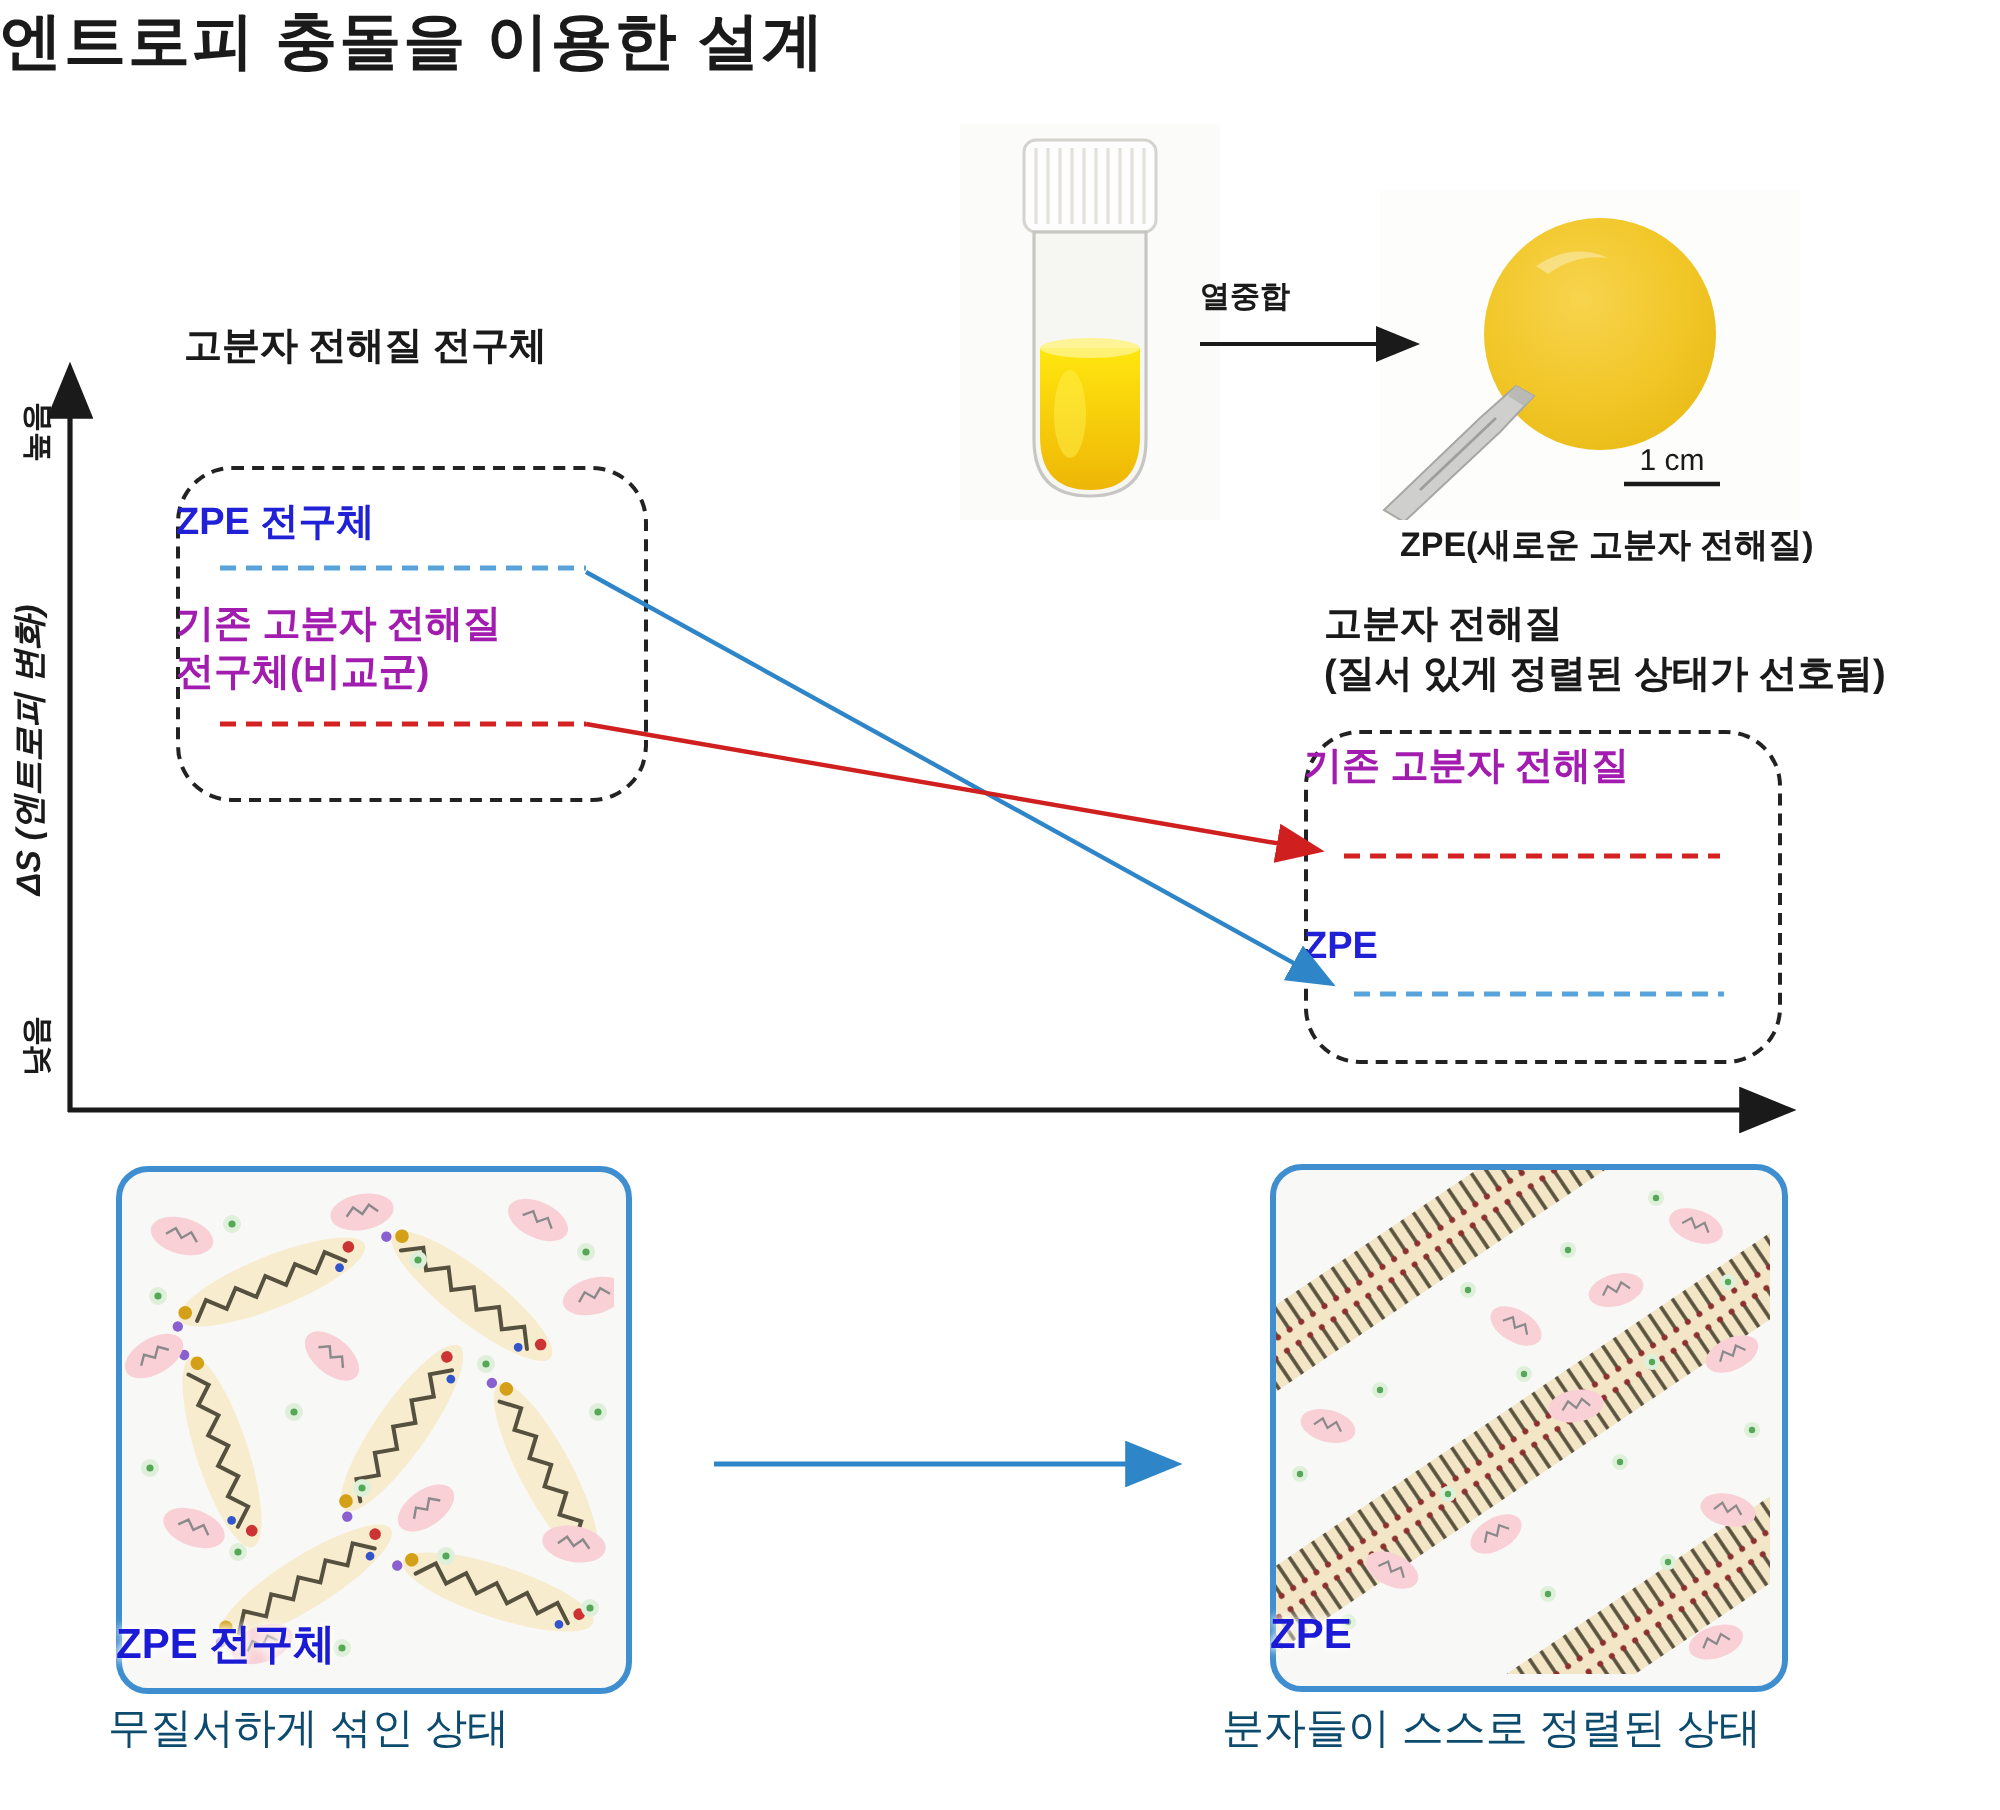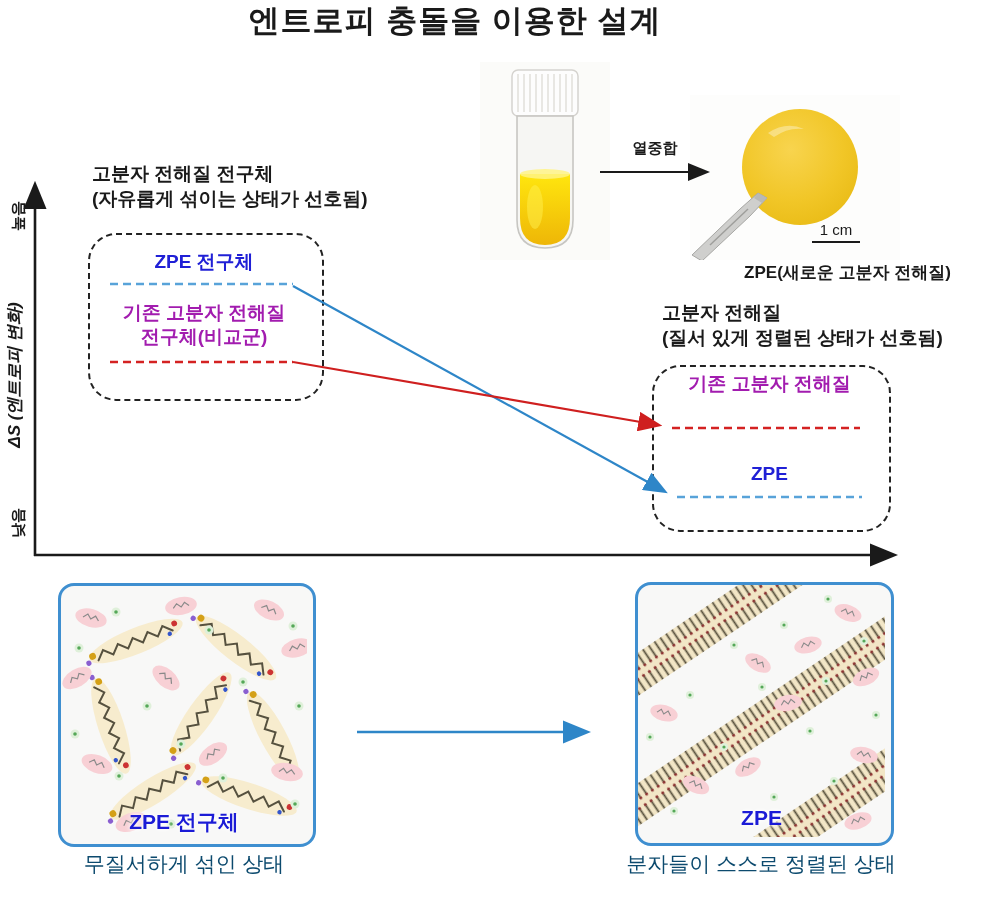--- a/index.html
+++ b/index.html
@@ -1,19 +1,19 @@
 <!DOCTYPE html>
 <html><head>
 <meta charset="utf-8">
 <style>
   html,body{margin:0;padding:0;background:#ffffff;}
   body{font-family:"Liberation Sans","DejaVu Sans",sans-serif;color:#1a1a1a;}
   #stage{position:relative;width:1000px;height:905px;background:#ffffff;overflow:hidden;}
   .abs{position:absolute;}
-  .ctr{text-align:center;}
+  .ctr{}
   .hd{font-size:19px;font-weight:700;line-height:25px;color:#1a1a1a;white-space:nowrap;}
   .blue-t{color:#2020d6;font-weight:700;}
   .red-t{color:#a21caf;font-weight:700;}
   .title{font-size:31px;font-weight:700;letter-spacing:1px;}
   .caption{font-size:17px;font-weight:700;white-space:nowrap;}
   .vlabel{transform:rotate(-90deg);transform-origin:center center;white-space:nowrap;font-weight:700;}
   .dashbox{border:2.6px dashed #222;border-radius:28px;background:transparent;}
   .molbox{border:3px solid #3f8fd0;border-radius:16px;background:#f8f8f7;overflow:hidden;}
   .boxlabel{font-size:21px;font-weight:700;color:#1b1bd6;text-shadow:0 0 4px #fff,0 0 6px #fff;}
   .bcap{font-size:21px;color:#0c4a6e;white-space:nowrap;}
@@ -80,21 +80,20 @@
 
   <div class="abs ctr txt" style="left:600px;top:139px;width:110px;font-size:15px;font-weight:700;">열중합</div>
 
   <div class="abs ctr caption txt" style="left:700px;top:261px;width:295px;">ZPE(새로운 고분자 전해질)</div>
 
   <div class="abs vlabel txt" style="left:-16px;top:206px;width:70px;height:20px;font-size:15px;text-align:center;">높음</div>
   <div class="abs vlabel txt" style="left:-86px;top:364px;width:200px;height:22px;font-size:17px;font-style:italic;text-align:center;">ΔS (엔트로피 변화)</div>
   <div class="abs vlabel txt" style="left:-16px;top:513px;width:70px;height:20px;font-size:15px;text-align:center;">낮음</div>
 
   <div class="abs hd txt" style="left:92px;top:161px;">고분자 전해질 전구체</div>
-  <div class="abs hd txt" style="left:92px;top:186px;">(자유롭게 섞이는 상태가 선호됨)</div>
 
   <div class="abs dashbox" style="left:88px;top:233px;width:232px;height:164px;z-index:1;"></div>
   <div class="abs ctr lvl blue-t txt" style="left:88px;top:250px;width:232px;">ZPE 전구체</div>
   <div class="abs ctr lvl red-t txt" style="left:88px;top:301px;width:232px;">기존 고분자 전해질</div>
   <div class="abs ctr lvl red-t txt" style="left:88px;top:325px;width:232px;">전구체(비교군)</div>
 
   <div class="abs hd txt" style="left:662px;top:300px;">고분자 전해질</div>
   <div class="abs hd txt" style="left:662px;top:325px;">(질서 있게 정렬된 상태가 선호됨)</div>
 
   <div class="abs dashbox" style="left:652px;top:365px;width:235px;height:163px;z-index:1;"></div>

